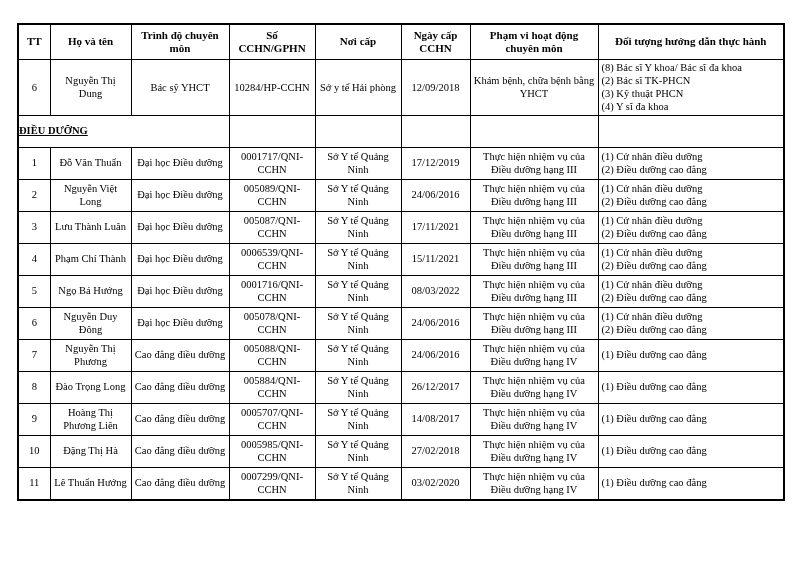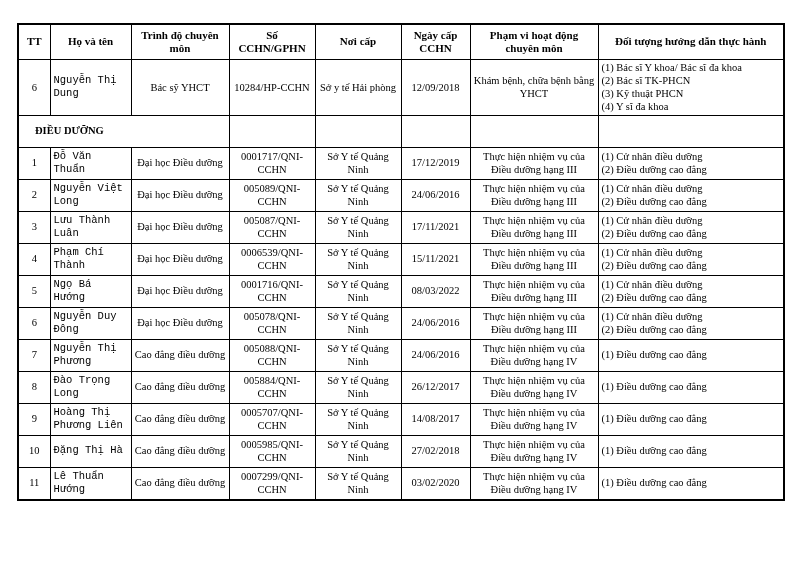--- a/index.html
+++ b/index.html
@@ -13,24 +13,24 @@
     border-collapse:collapse;table-layout:fixed;width:766px;
     border:2px solid #000000;
   }
   th,td{border:1px solid #000;vertical-align:middle;overflow:hidden;}
   th{
     font-size:11px;font-weight:bold;text-align:center;
     white-space:pre-line;line-height:1.2;height:32px;padding:1px 2px;
   }
   td{font-size:10.5px;line-height:1.25;height:29px;padding:1px 3px;}
   .c-tt,.c-degree,.c-cert,.c-place,.c-date,.c-scope{text-align:center;}
-  .c-name{text-align:left;font-family:Liberation Mono, monospace;}
+  .c-name{text-align:center;}
   .c-targets{text-align:left;white-space:pre-line;}
   .section-cell{
-    font-weight:bold;font-size:10.5px;text-align:left;padding-left:16px;
+    font-weight:bold;font-size:10.5px;text-align:left;padding-left:0;text-decoration:underline;
   }
   .empty-cell{}
 </style>
 </head>
 <body>
 
 <div class="sheet">
   <table>
     <colgroup>
       <col style="width:32px">
@@ -60,21 +60,21 @@
     </thead>
     <tbody>
         <tr>
           <td class="c-tt">6</td>
           <td class="c-name">Nguyễn Thị Dung</td>
           <td class="c-degree">Bác sỹ YHCT</td>
           <td class="c-cert">10284/HP-CCHN</td>
           <td class="c-place">Sở y tế Hải phòng</td>
           <td class="c-date">12/09/2018</td>
           <td class="c-scope">Khám bệnh, chữa bệnh bằng YHCT</td>
-          <td class="c-targets">(1) Bác sĩ Y khoa/ Bác sĩ đa khoa
+          <td class="c-targets">(8) Bác sĩ Y khoa/ Bác sĩ đa khoa
 (2) Bác sĩ TK-PHCN
 (3) Kỹ thuật PHCN
 (4) Y sĩ đa khoa</td>
         </tr>
         <tr>
           <td colspan="3" class="section-cell">ĐIỀU DƯỠNG</td>
           <td class="empty-cell"></td>
           <td class="empty-cell"></td>
           <td class="empty-cell"></td>
           <td class="empty-cell"></td>

